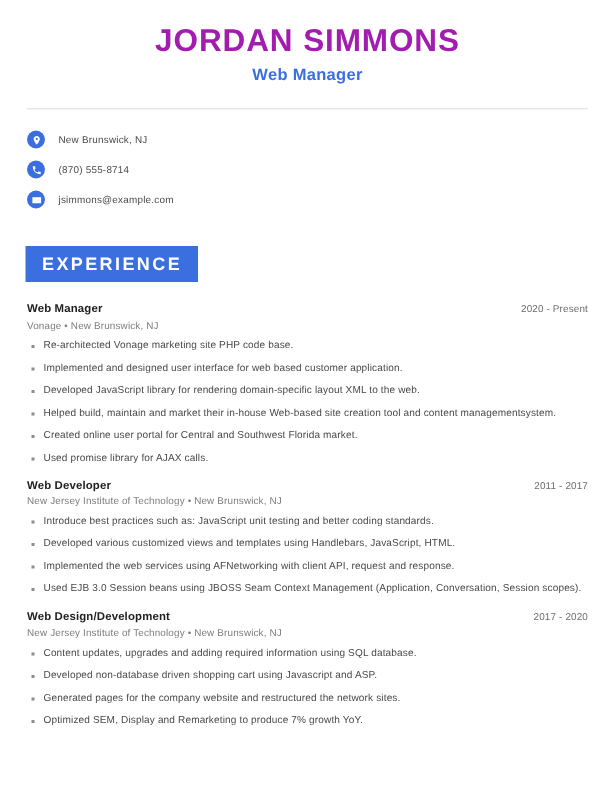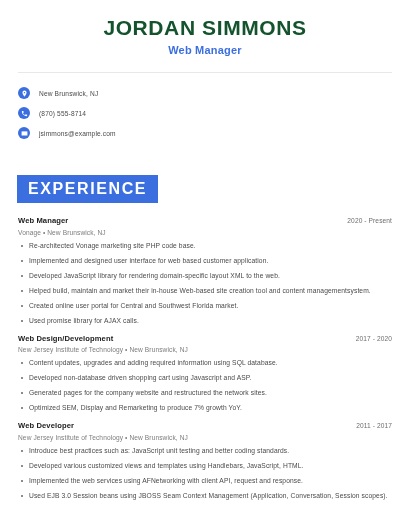--- a/index.html
+++ b/index.html
@@ -25,21 +25,21 @@
 
   
   .header {
     text-align: center;
     padding-top: 16px;
   }
   .name {
     font-size: 21px;
     font-weight: bold;
     letter-spacing: 0.6px;
-    color: #14532d;
+    color: #a21caf;
     line-height: 1.1;
     margin: 0;
   }
   .job-title {
     font-size: 11px;
     font-weight: bold;
     color: #3b6fe0;
     letter-spacing: 0.2px;
     margin-top: 5px;
   }
@@ -79,25 +79,25 @@
     font-size: 6.6px;
     color: #4a4a4a;
     letter-spacing: 0.15px;
   }
 
   
   .section-badge {
     display: inline-block;
     background: #3b6fe0;
     color: #ffffff;
-    font-size: 16px;
+    font-size: 12px;
     font-weight: bold;
     letter-spacing: 1.6px;
     padding: 5px 11px 5px 11px;
-    margin-top: 32px;
+    margin-top: 21px;
     margin-left: 2px;
   }
 
   
   .jobs {
     margin-top: 13px;
     padding-left: 3px;
   }
   .job {
     margin-bottom: 9px;
@@ -209,42 +209,42 @@
         <li class="bullet">Implemented and designed user interface for web based customer application.</li>
         <li class="bullet">Developed JavaScript library for rendering domain-specific layout XML to the web.</li>
         <li class="bullet">Helped build, maintain and market their in-house Web-based site creation tool and content managementsystem.</li>
         <li class="bullet">Created online user portal for Central and Southwest Florida market.</li>
         <li class="bullet">Used promise library for AJAX calls.</li>
       </ul>
     </div>
 
     <div class="job">
       <div class="job-head">
+        <span class="job-role">Web Developer</span>
+        <span class="job-dates">2011 - 2017</span>
+      </div>
+      <div class="job-sub">New Jersey Institute of Technology  •  New Brunswick, NJ</div>
+      <ul class="bullets">
+        <li class="bullet">Introduce best practices such as: JavaScript unit testing and better coding standards.</li>
+        <li class="bullet">Developed various customized views and templates using Handlebars, JavaScript, HTML.</li>
+        <li class="bullet">Implemented the web services using AFNetworking with client API, request and response.</li>
+        <li class="bullet">Used EJB 3.0 Session beans using JBOSS Seam Context Management (Application, Conversation, Session scopes).</li>
+      </ul>
+    </div>
+
+    <div class="job">
+      <div class="job-head">
         <span class="job-role">Web Design/Development</span>
         <span class="job-dates">2017 - 2020</span>
       </div>
       <div class="job-sub">New Jersey Institute of Technology  •  New Brunswick, NJ</div>
       <ul class="bullets">
         <li class="bullet">Content updates, upgrades and adding required information using SQL database.</li>
         <li class="bullet">Developed non-database driven shopping cart using Javascript and ASP.</li>
         <li class="bullet">Generated pages for the company website and restructured the network sites.</li>
         <li class="bullet">Optimized SEM, Display and Remarketing to produce 7% growth YoY.</li>
       </ul>
     </div>
 
-    <div class="job">
-      <div class="job-head">
-        <span class="job-role">Web Developer</span>
-        <span class="job-dates">2011 - 2017</span>
-      </div>
-      <div class="job-sub">New Jersey Institute of Technology  •  New Brunswick, NJ</div>
-      <ul class="bullets">
-        <li class="bullet">Introduce best practices such as: JavaScript unit testing and better coding standards.</li>
-        <li class="bullet">Developed various customized views and templates using Handlebars, JavaScript, HTML.</li>
-        <li class="bullet">Implemented the web services using AFNetworking with client API, request and response.</li>
-        <li class="bullet">Used EJB 3.0 Session beans using JBOSS Seam Context Management (Application, Conversation, Session scopes).</li>
-      </ul>
-    </div>
-
 
   </div>
 
 </div>
 
 </body></html>

